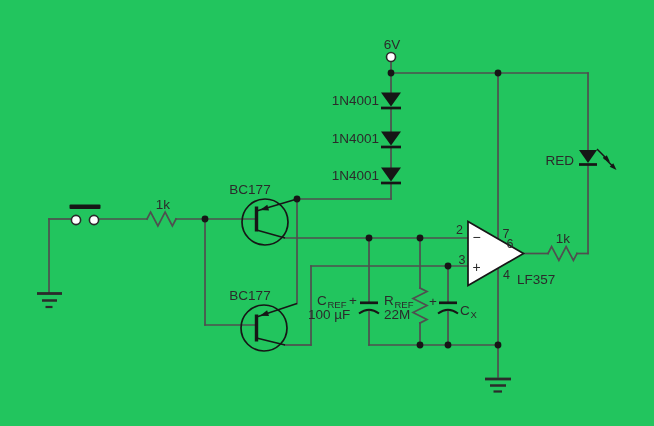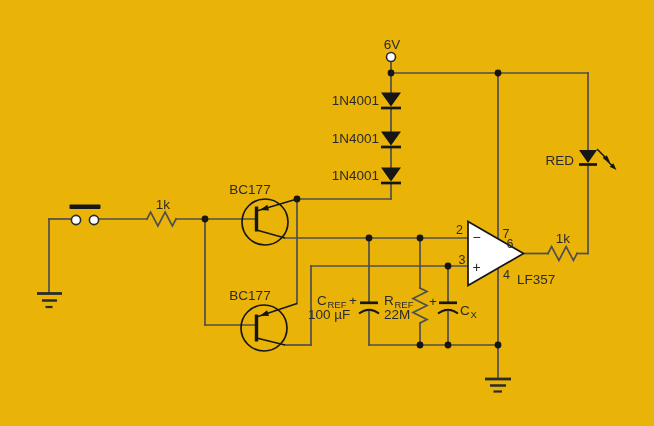--- a/index.html
+++ b/index.html
@@ -1,16 +1,16 @@
 <!DOCTYPE html>
 <html><head>
 <meta charset="utf-8">
 <style>
   html,body{margin:0;padding:0;background:#ffffff;}
-  .page{position:relative;width:654px;height:426px;background:#eab308;overflow:hidden;}
+  .page{position:relative;width:654px;height:426px;background:#22c55e;overflow:hidden;}
   svg{display:block;}
   text{font-family:"Liberation Sans",sans-serif;fill:#2b2b2b;}
   .lbl{font-size:13.5px;}
   .sub{font-size:9.5px;}
   .pin{font-size:12.5px;}
   .sign{font-size:14px;}
   .wire{stroke:#4f4f4f;stroke-width:1.7;fill:none;stroke-linecap:square;}
   .comp{stroke:#161616;stroke-width:1.7;fill:none;}
   .plate{stroke:#161616;stroke-width:2.7;fill:none;stroke-linecap:butt;}
   .fillc{fill:#161616;stroke:none;}

